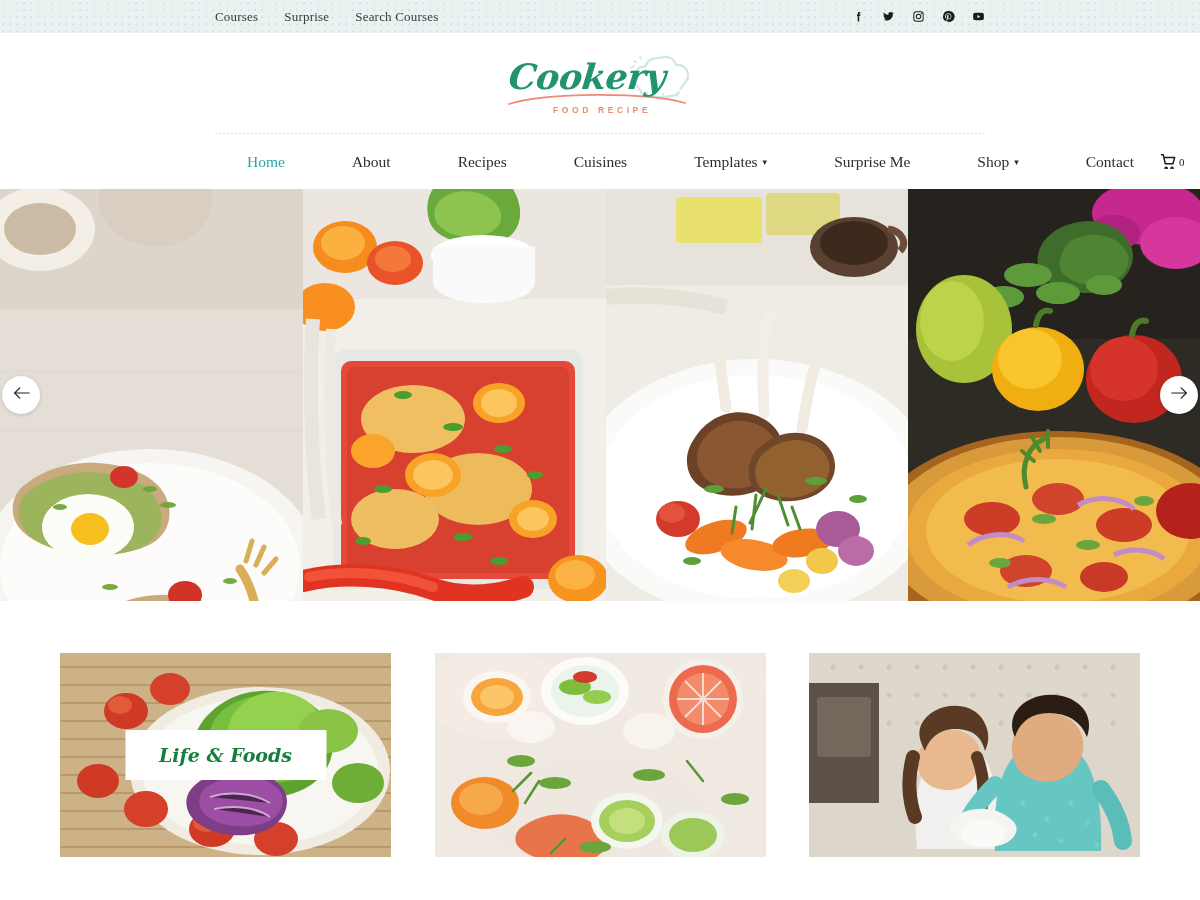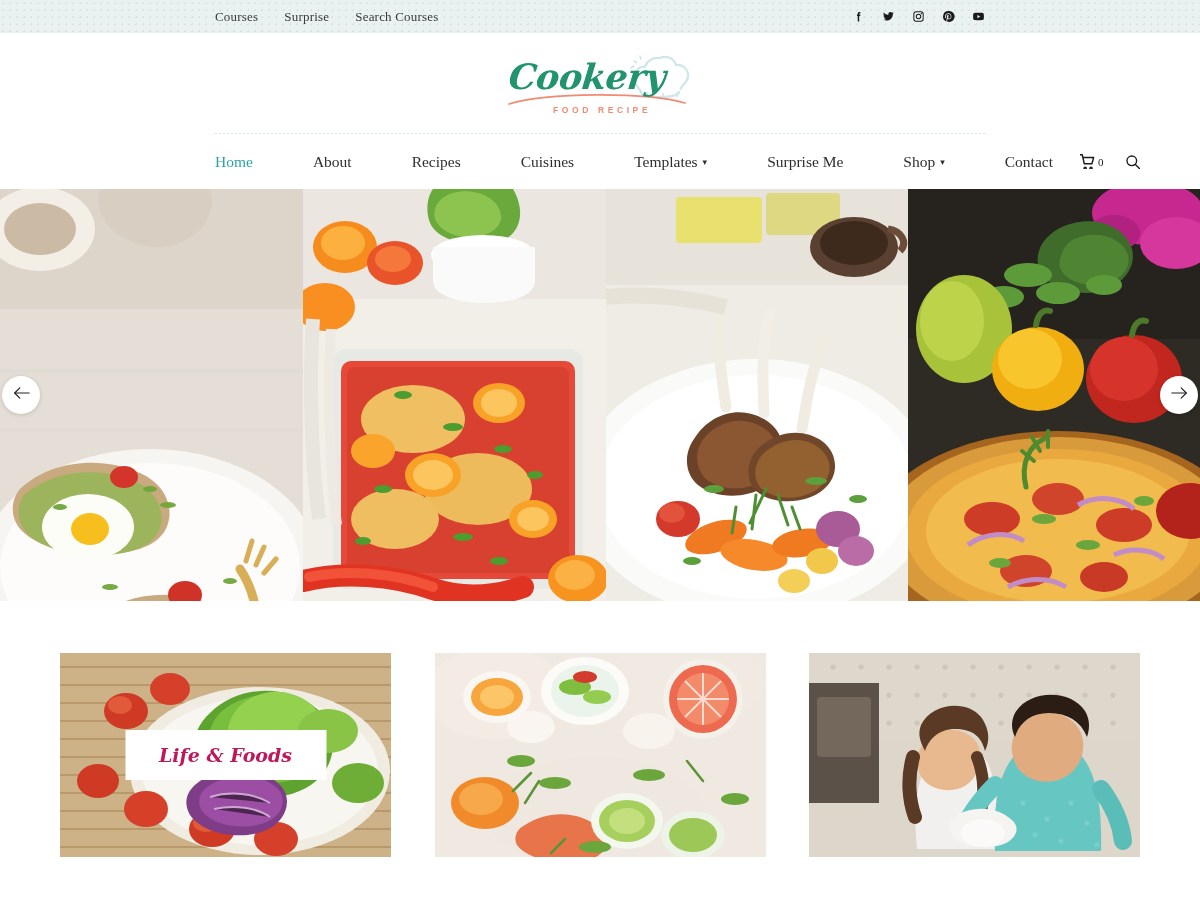--- a/index.html
+++ b/index.html
@@ -70,21 +70,21 @@
     background-size: 4px 1px;
   }
 
   
   .navbar {
     width: 1200px; height: 55px;
     display: flex; align-items: center;
     padding: 0 215px;
     position: relative;
   }
-  .nav-items { display: flex; align-items: center; gap: 8px; }
+  .nav-items { display: flex; align-items: center; gap: 15px; margin-left: 32px; }
   .nav-item {
     font-family: "Liberation Serif", serif;
     font-size: 15.5px; color: #2e2e2e;
     padding: 6px 26px; cursor: pointer;
     display: flex; align-items: center; gap: 5px;
     white-space: nowrap; text-decoration: none;
   }
   .nav-item:first-child { padding-left: 0; }
   .nav-item.active { color: #2ba5a5; }
   .caret { font-size: 9px; line-height: 1; transform: translateY(1px); }
@@ -142,21 +142,21 @@
   .c1 { background: linear-gradient(150deg,#d8c6a3 0%,#cdb88f 20%,#8fb64a 45%,#6aa33a 62%,#b4452f 80%,#c9a874 100%); }
   .c2 { background: linear-gradient(145deg,#f1ece6 0%,#e9e2da 25%,#f2ded0 48%,#e6efe0 70%,#f3ece4 100%); }
   .c3 { background: linear-gradient(150deg,#ddd6cc 0%,#cfc7bb 25%,#7ececb 55%,#57c1bd 72%,#cfd6d4 100%); }
   .card-label {
     position: absolute; left: 50%; top: 50%;
     transform: translate(-50%,-50%);
     background: #ffffff;
     padding: 14px 34px;
     font-family: "DejaVu Serif", serif;
     font-weight: bold; font-style: italic;
-    font-size: 19px; color: #be185d;
+    font-size: 19px; color: #15803d;
     white-space: nowrap; text-align: center;
     min-width: 128px;
   }
 </style>
 </head>
 <body>
 
 <div class="topbar">
   <div class="topbar-inner">
 

